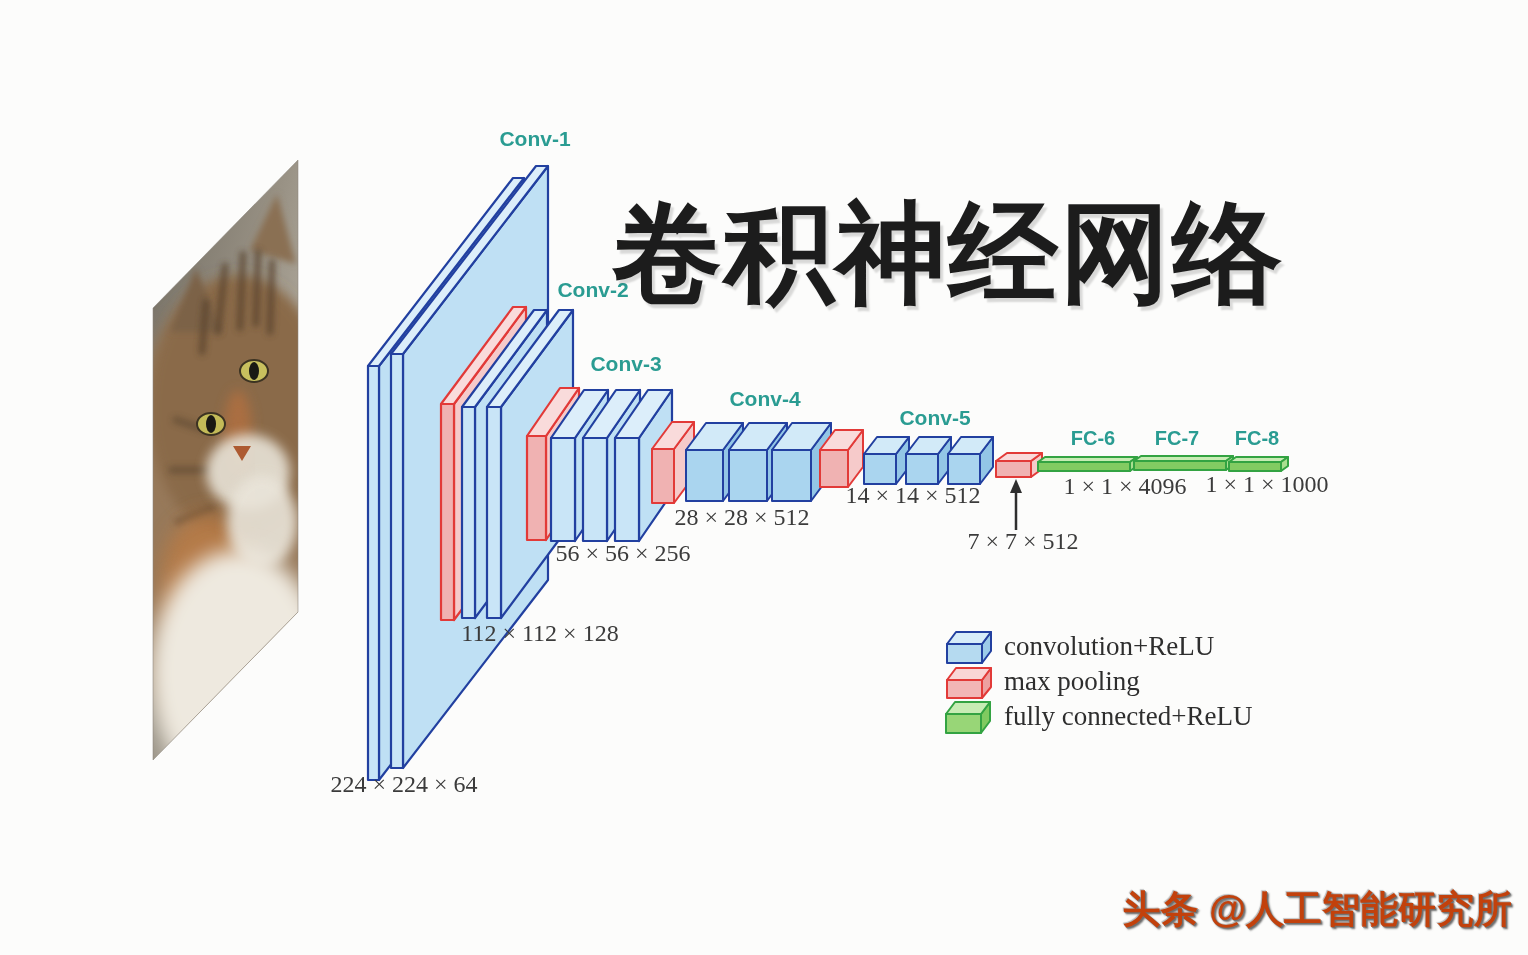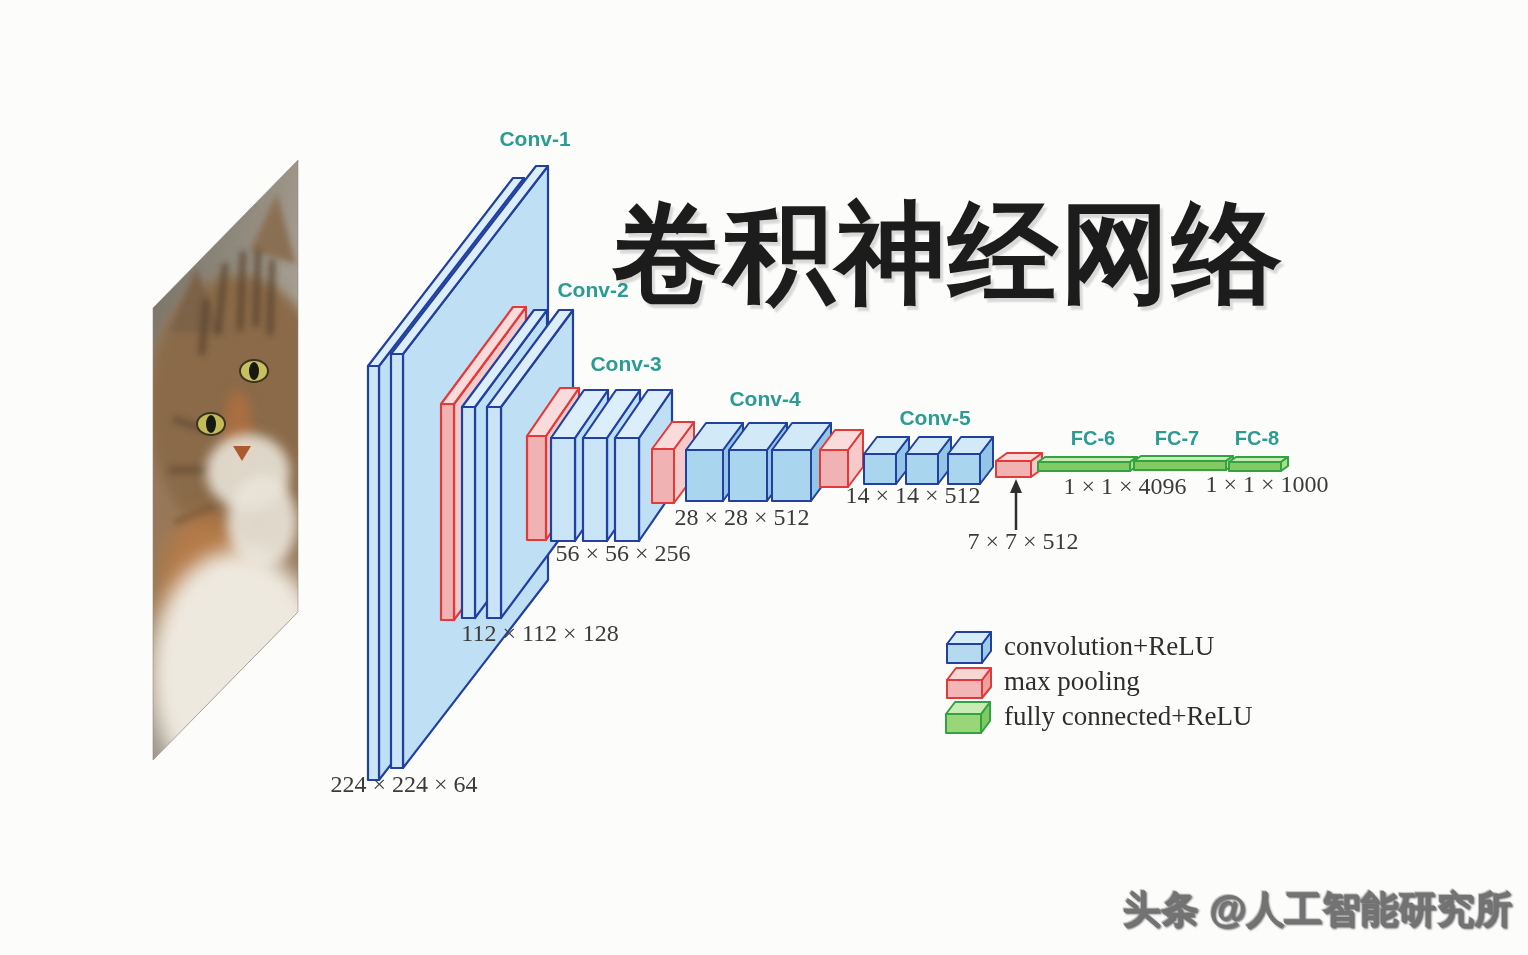--- a/index.html
+++ b/index.html
@@ -37,21 +37,21 @@
   .leg{fill:#2e2e2e;font-family:"Liberation Serif",serif;font-size:27px;}
   #page-title{
     position:absolute;left:612px;top:190px;width:700px;height:135px;
     font-size:110px;font-weight:700;color:#1c1c1c;letter-spacing:2px;
     line-height:1.15;white-space:nowrap;
     text-shadow:3px 4px 2px rgba(0,0,0,0.14);
     font-family:"Liberation Sans",sans-serif;
   }
   #watermark{
     position:absolute;left:1072px;top:884px;width:440px;text-align:right;
-    font-size:38px;font-weight:700;color:#737373;white-space:nowrap;
+    font-size:38px;font-weight:700;color:#c2410c;white-space:nowrap;
     text-shadow:2px 2px 2px #6e6e6e, -1px -1px 1px #b5b5b5, 1px 1px 0 #8a8a8a;
     font-family:"Liberation Sans",sans-serif;
   }
 </style>
 </head>
 <body>
 
 <svg width="1528" height="955" viewBox="0 0 1528 955">
   <defs>
     <clipPath id="catClip">

